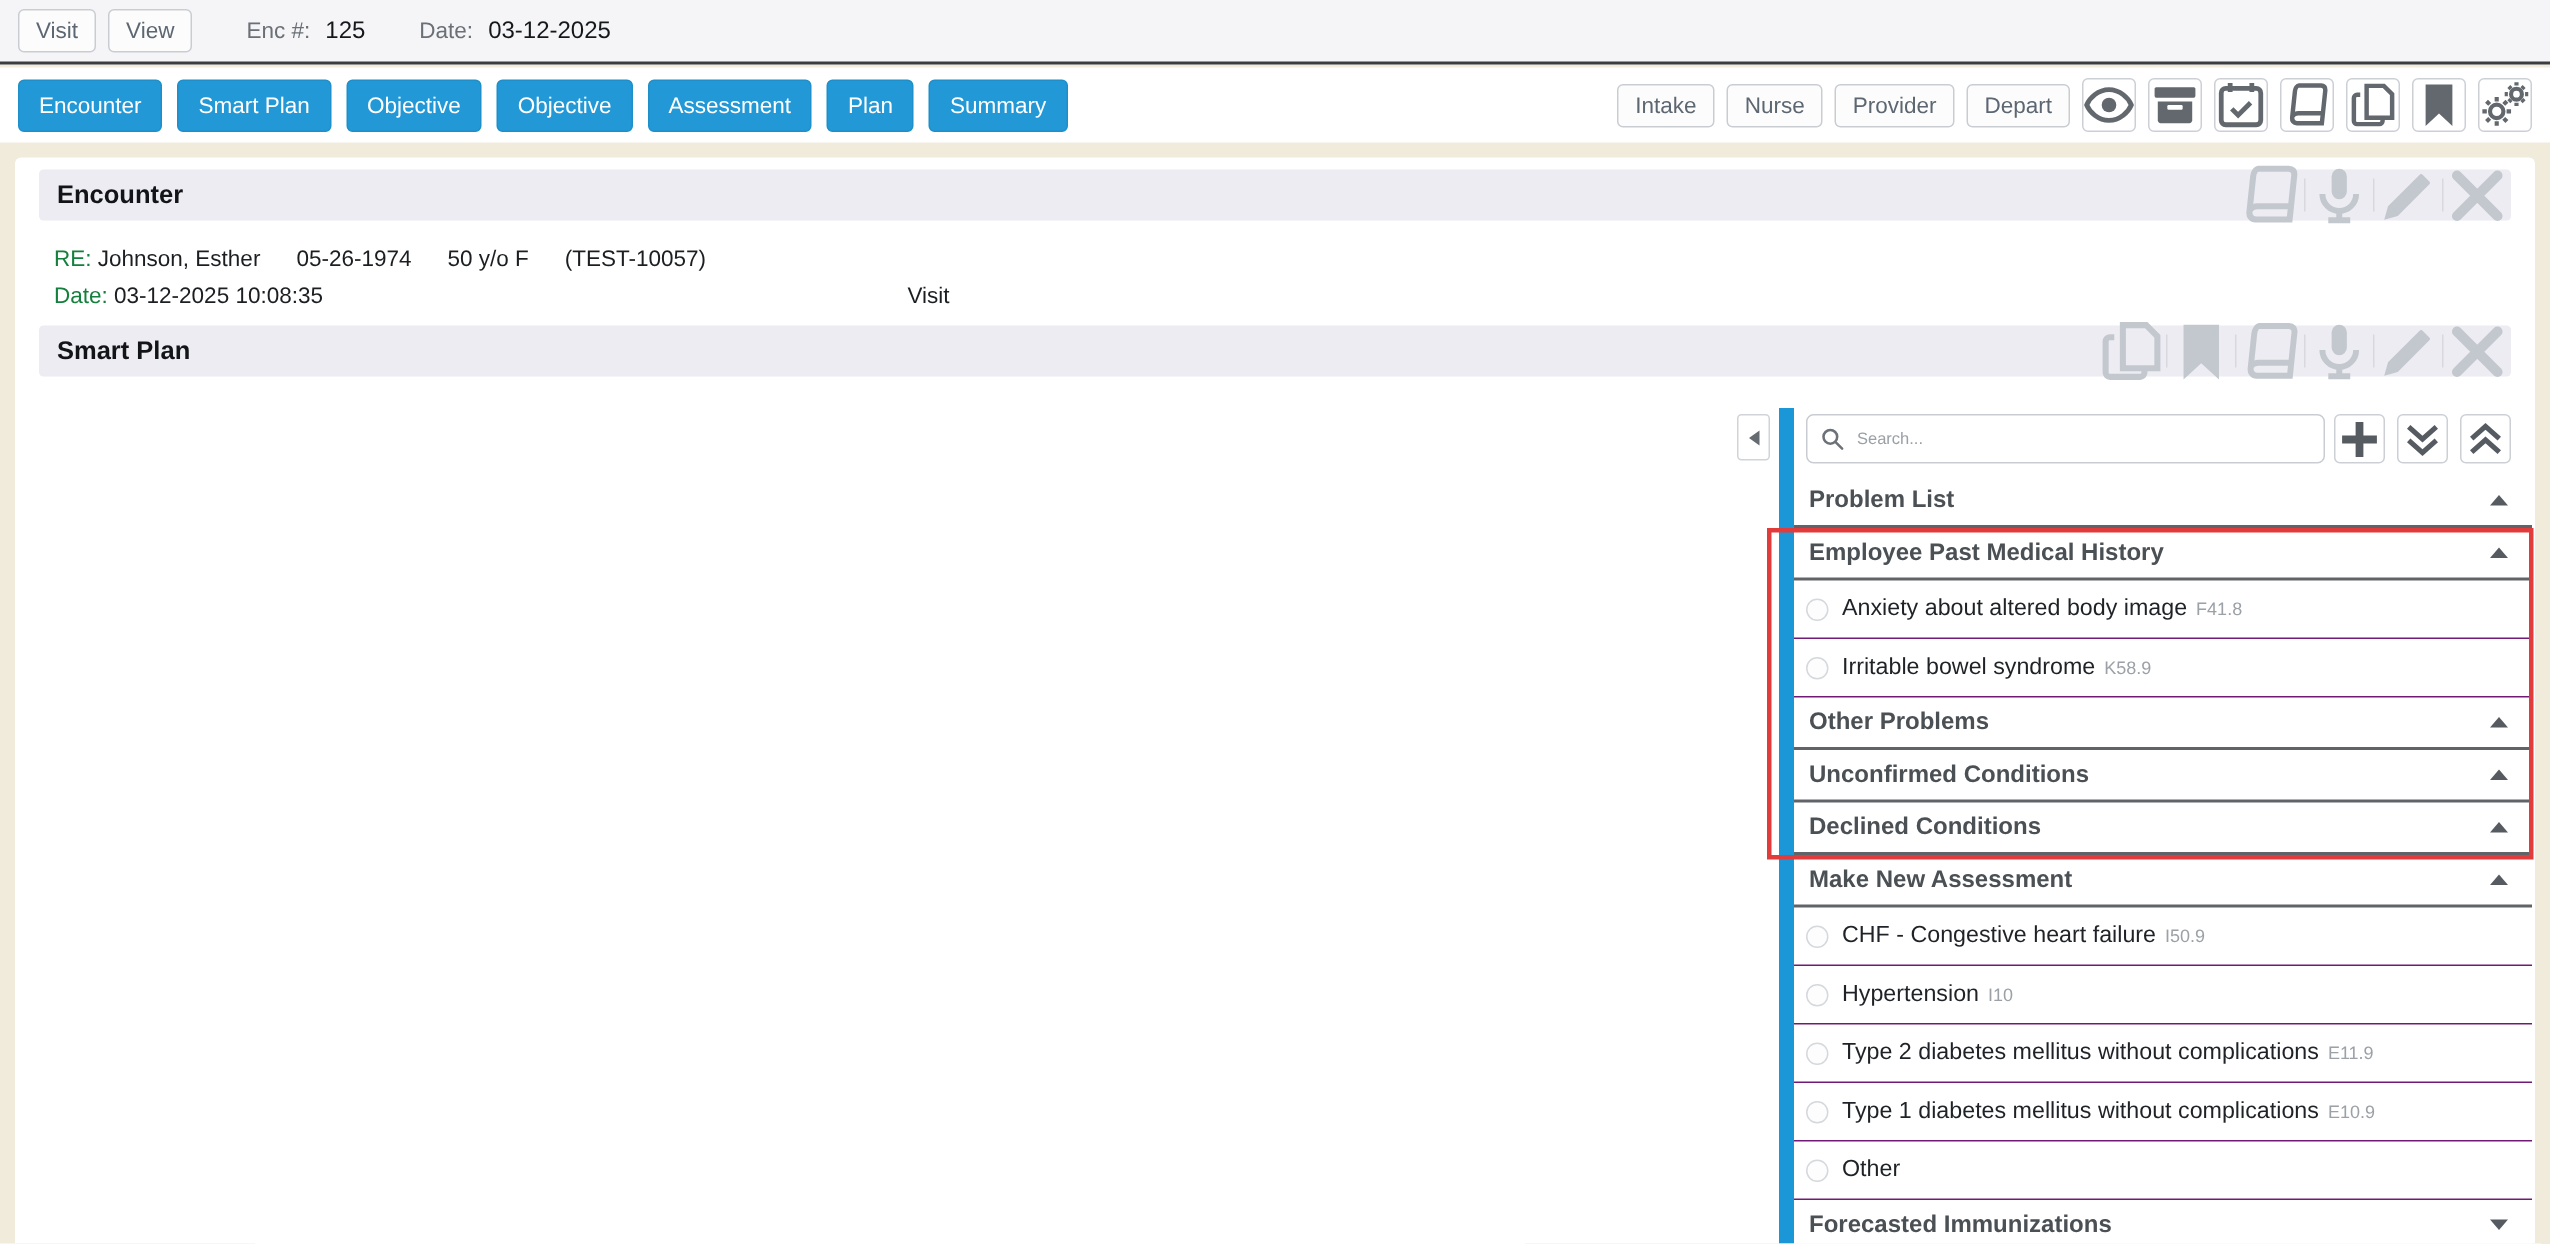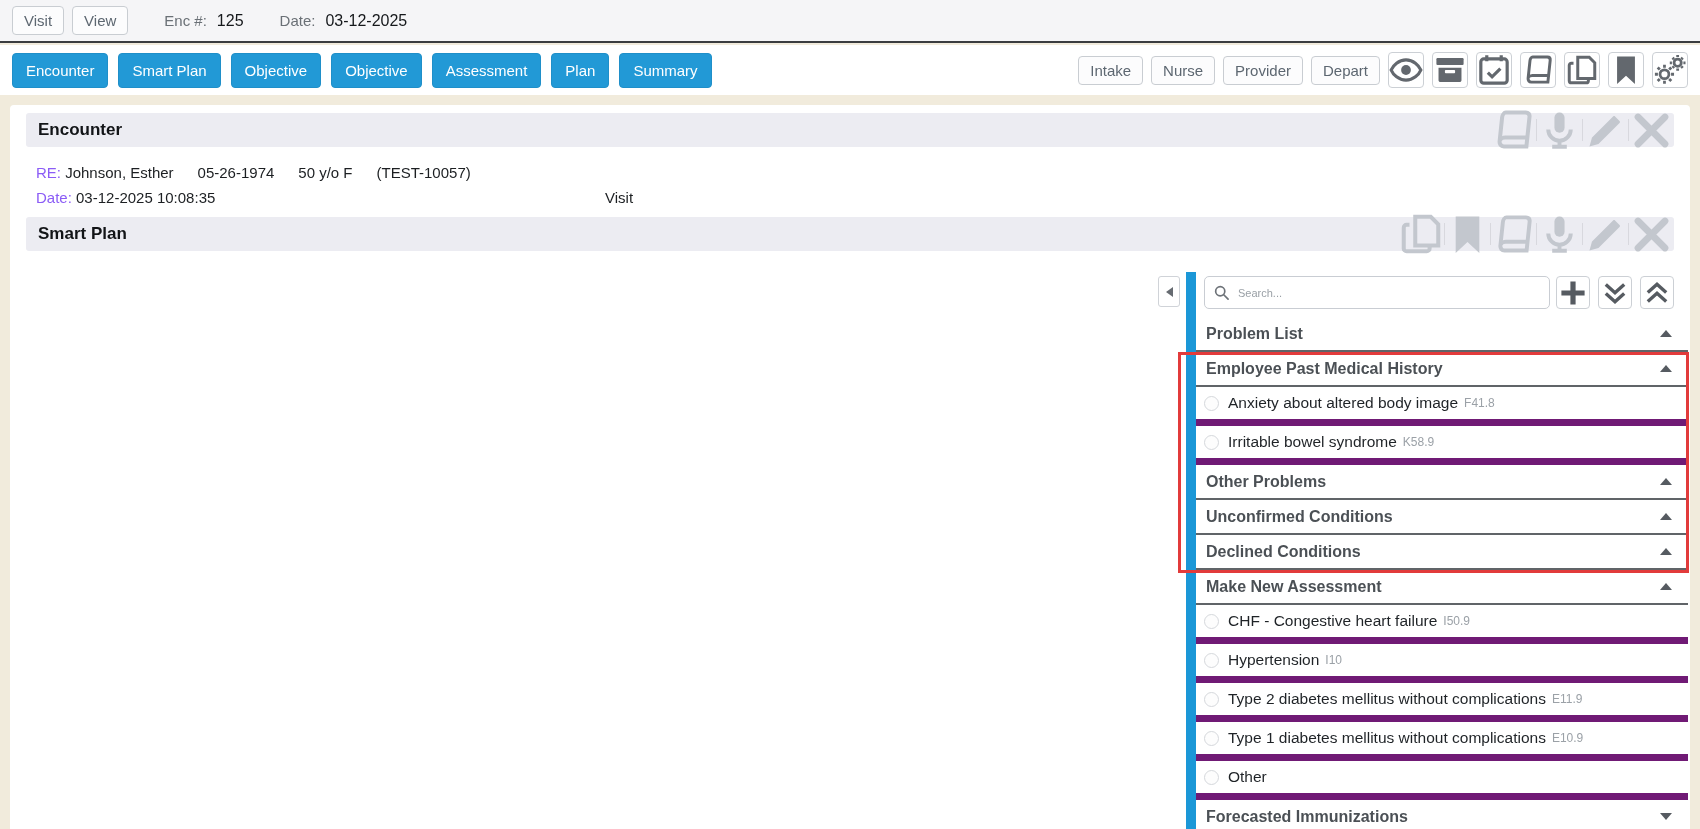--- a/index.html
+++ b/index.html
@@ -35,21 +35,21 @@
     display:flex; align-items:center; padding:0 0 0 12px; }
   .section-title { font-size:17px; font-weight:700; color:#121417; }
   .bar-icons { margin-left:auto; display:flex; align-items:center; height:100%; }
   .bar-ic { width:46px; height:22px; display:flex; align-items:center; justify-content:center;
     color:#c3c7ce; border-left:1px solid #d8d8de; cursor:pointer; }
   .bar-ic:first-child { border-left:none; }
   .bar-ic svg { width:17px; height:17px; }
   
   .patient-block { margin:13px 16px 0 26px; position:relative; font-size:15px; }
   .patient-line { line-height:25px; display:flex; gap:24px; }
-  .p-label { color:#8b5cf6; }
+  .p-label { color:#15803d; }
   .p-val { color:#1c1f22; }
   .visit-type { position:absolute; left:569px; top:25px; line-height:25px; color:#1c1f22; }
   .sp-bar { margin-top:7px; }
   
   .collapse-btn { position:absolute; left:1148px; top:171px; width:22px; height:31px;
     background:#fff; border:1px solid #d0d3d8; border-radius:3px;
     display:flex; align-items:center; justify-content:center; cursor:pointer; }
   .tri-left { width:0; height:0; border-top:5px solid transparent;
     border-bottom:5px solid transparent; border-right:7px solid #666b71; }
   .blue-stripe { position:absolute; left:1176px; top:167px; width:10px; bottom:0; background:#1b97d7; }
@@ -67,21 +67,21 @@
   .btn-collapse { left:1630px; }
   
   .group-list { position:absolute; left:1186px; top:212px; width:492px; background:#fff; }
   .group-header { height:35px; border-bottom:2px solid #606468; display:flex;
     align-items:center; padding:0 10px 0 10px; cursor:pointer; }
   .group-header .gh-label { font-size:16px; font-weight:700; color:#4b5055; }
   .tri-up, .tri-down { margin-left:auto; margin-right:6px; width:0; height:0;
     border-left:6px solid transparent; border-right:6px solid transparent; }
   .tri-up { border-bottom:7px solid #565b61; }
   .tri-down { border-top:7px solid #565b61; }
-  .group-item { height:39px; border-bottom:7px solid #701a75; display:flex;
+  .group-item { height:39px; border-bottom:1px solid #701a75; display:flex;
     align-items:center; padding-left:8px; cursor:pointer; }
   .radio-circle { width:15px; height:15px; border-radius:50%; border:1px solid #d5d8dc;
     background:#fdfdfd; flex:0 0 15px; }
   .item-text { font-size:15.5px; color:#1f2327; margin-left:9px; white-space:nowrap; }
   .item-code { font-size:12px; color:#9ba1a7; margin-left:6px; }
   
   .highlight-box { position:absolute; left:1168px; top:247px; width:511px; height:221px;
     border:3px solid #e23b3b; pointer-events:none; }
 </style>
 </head>

